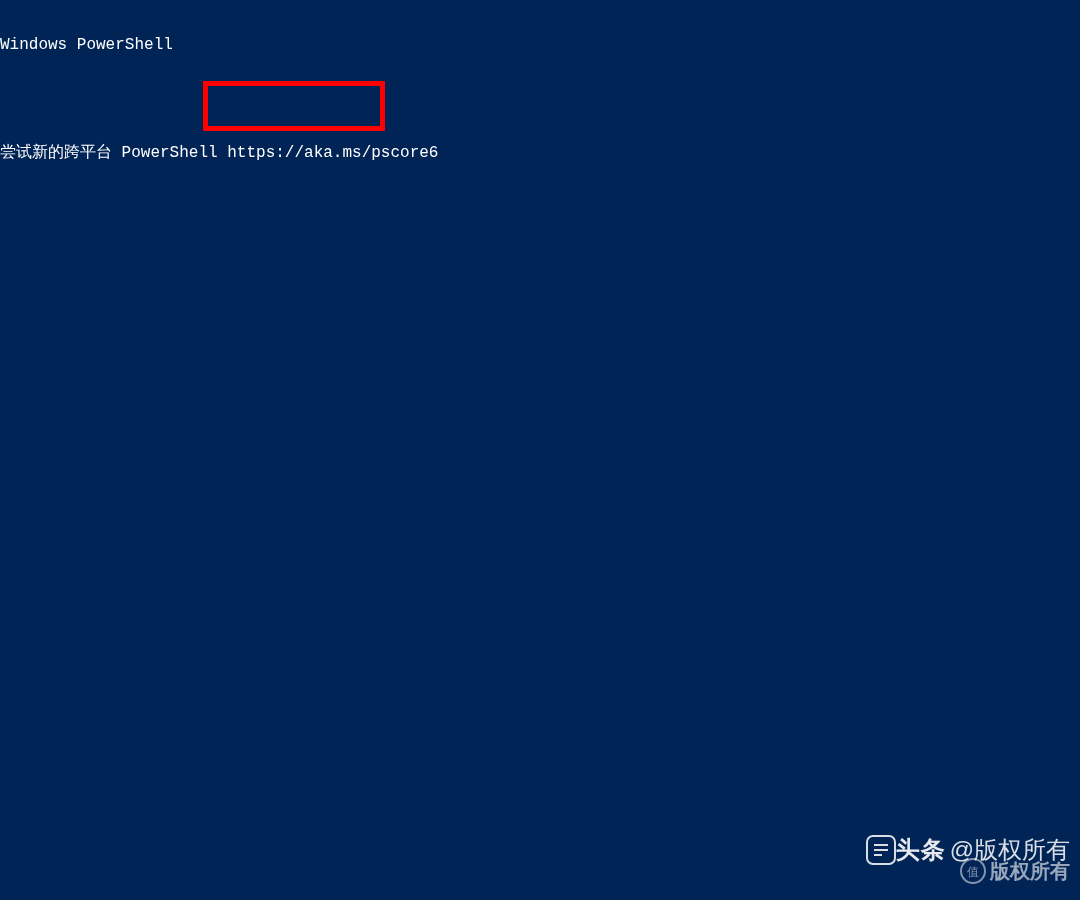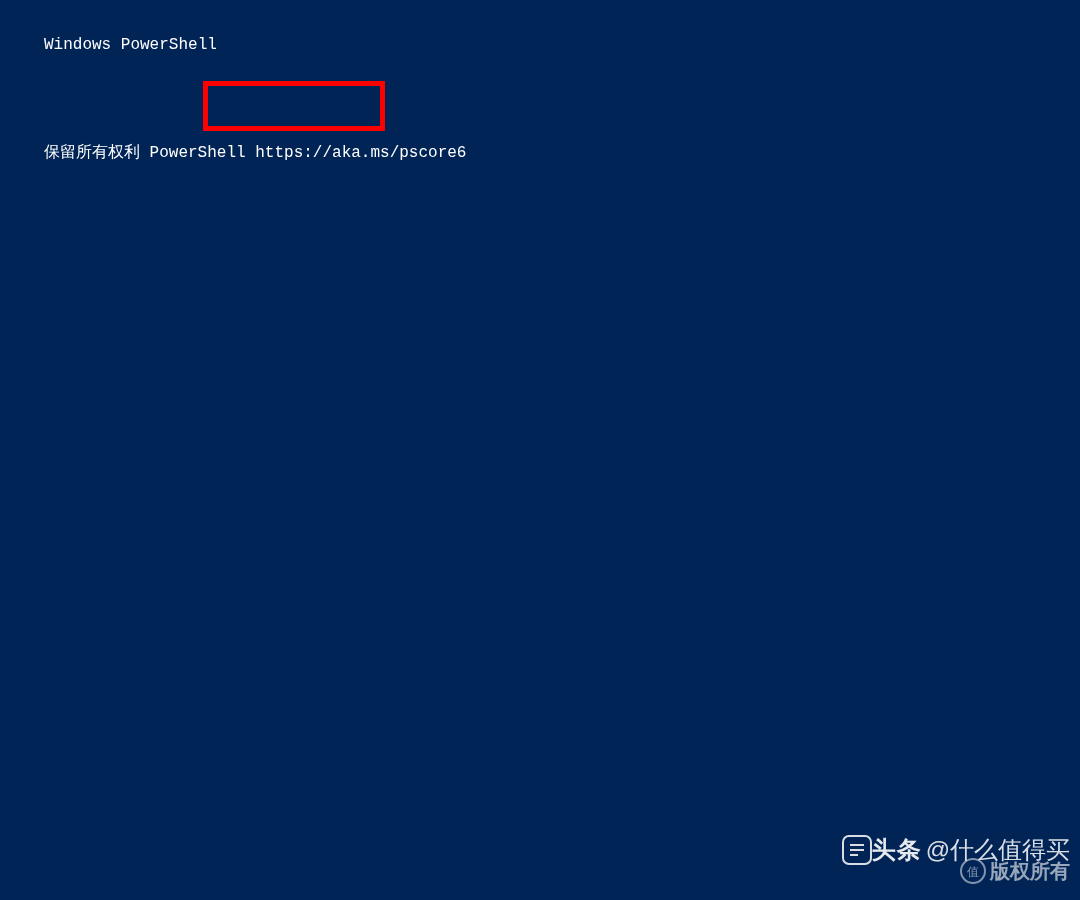--- a/index.html
+++ b/index.html
@@ -18,21 +18,20 @@
     position: relative;
     width: 1080px;
     height: 900px;
     padding: 0;
     box-sizing: border-box;
     white-space: pre;
   }
   .line {
     display: block;
     min-height: 18px;
-    padding-left: 44px;
   }
   .cmd-yellow { color: #ffff66; }
   .cmd-gray   { color: #a0a0a0; }
   .highlight-box {
     position: absolute;
     border: 5px solid #ff0000;
     box-sizing: border-box;
     pointer-events: none;
   }
   .watermark {
@@ -82,35 +81,35 @@
     opacity: 0.6;
     margin-left: 4px;
   }
 </style>
 </head>
 <body>
 
 <div class="terminal">
   <span class="line">Windows PowerShell</span>
   <span class="line"> </span>
-  <span class="line"><span>保留所有权利 PowerShell </span><span>https://aka.ms/pscore6</span></span>
+  <span class="line"><span>尝试新的跨平台 PowerShell </span><span>https://aka.ms/pscore6</span></span>
   <span class="line"> </span>
 
   <div class="highlight-box" style="left:203px;top:81px;width:182px;height:50px;"></div>
 
   <div class="watermark">
     <div class="group">
       <svg width="30" height="30" viewBox="0 0 30 30">
         <rect x="1" y="1" width="28" height="28" rx="6" fill="none" stroke="#ffffff" stroke-width="2"></rect>
         <line x1="8" y1="10" x2="22" y2="10" stroke="#ffffff" stroke-width="2"></line>
         <line x1="8" y1="15" x2="22" y2="15" stroke="#ffffff" stroke-width="2"></line>
         <line x1="8" y1="20" x2="16" y2="20" stroke="#ffffff" stroke-width="2"></line>
       </svg>
       <span class="toutiao-label">头条</span>
-      <span class="handle">@什么值得买</span>
+      <span class="handle">@版权所有</span>
     </div>
     <div class="smzdm">
       <svg width="26" height="26" viewBox="0 0 26 26">
         <circle cx="13" cy="13" r="12" fill="none" stroke="#ffffff" stroke-width="2" opacity="0.6"></circle>
         <text x="13" y="18" text-anchor="middle" font-size="12" fill="#ffffff" opacity="0.6" font-family="SimSun">值</text>
       </svg>
       <span class="smzdm-text">版权所有</span>
     </div>
   </div>
 </div>

